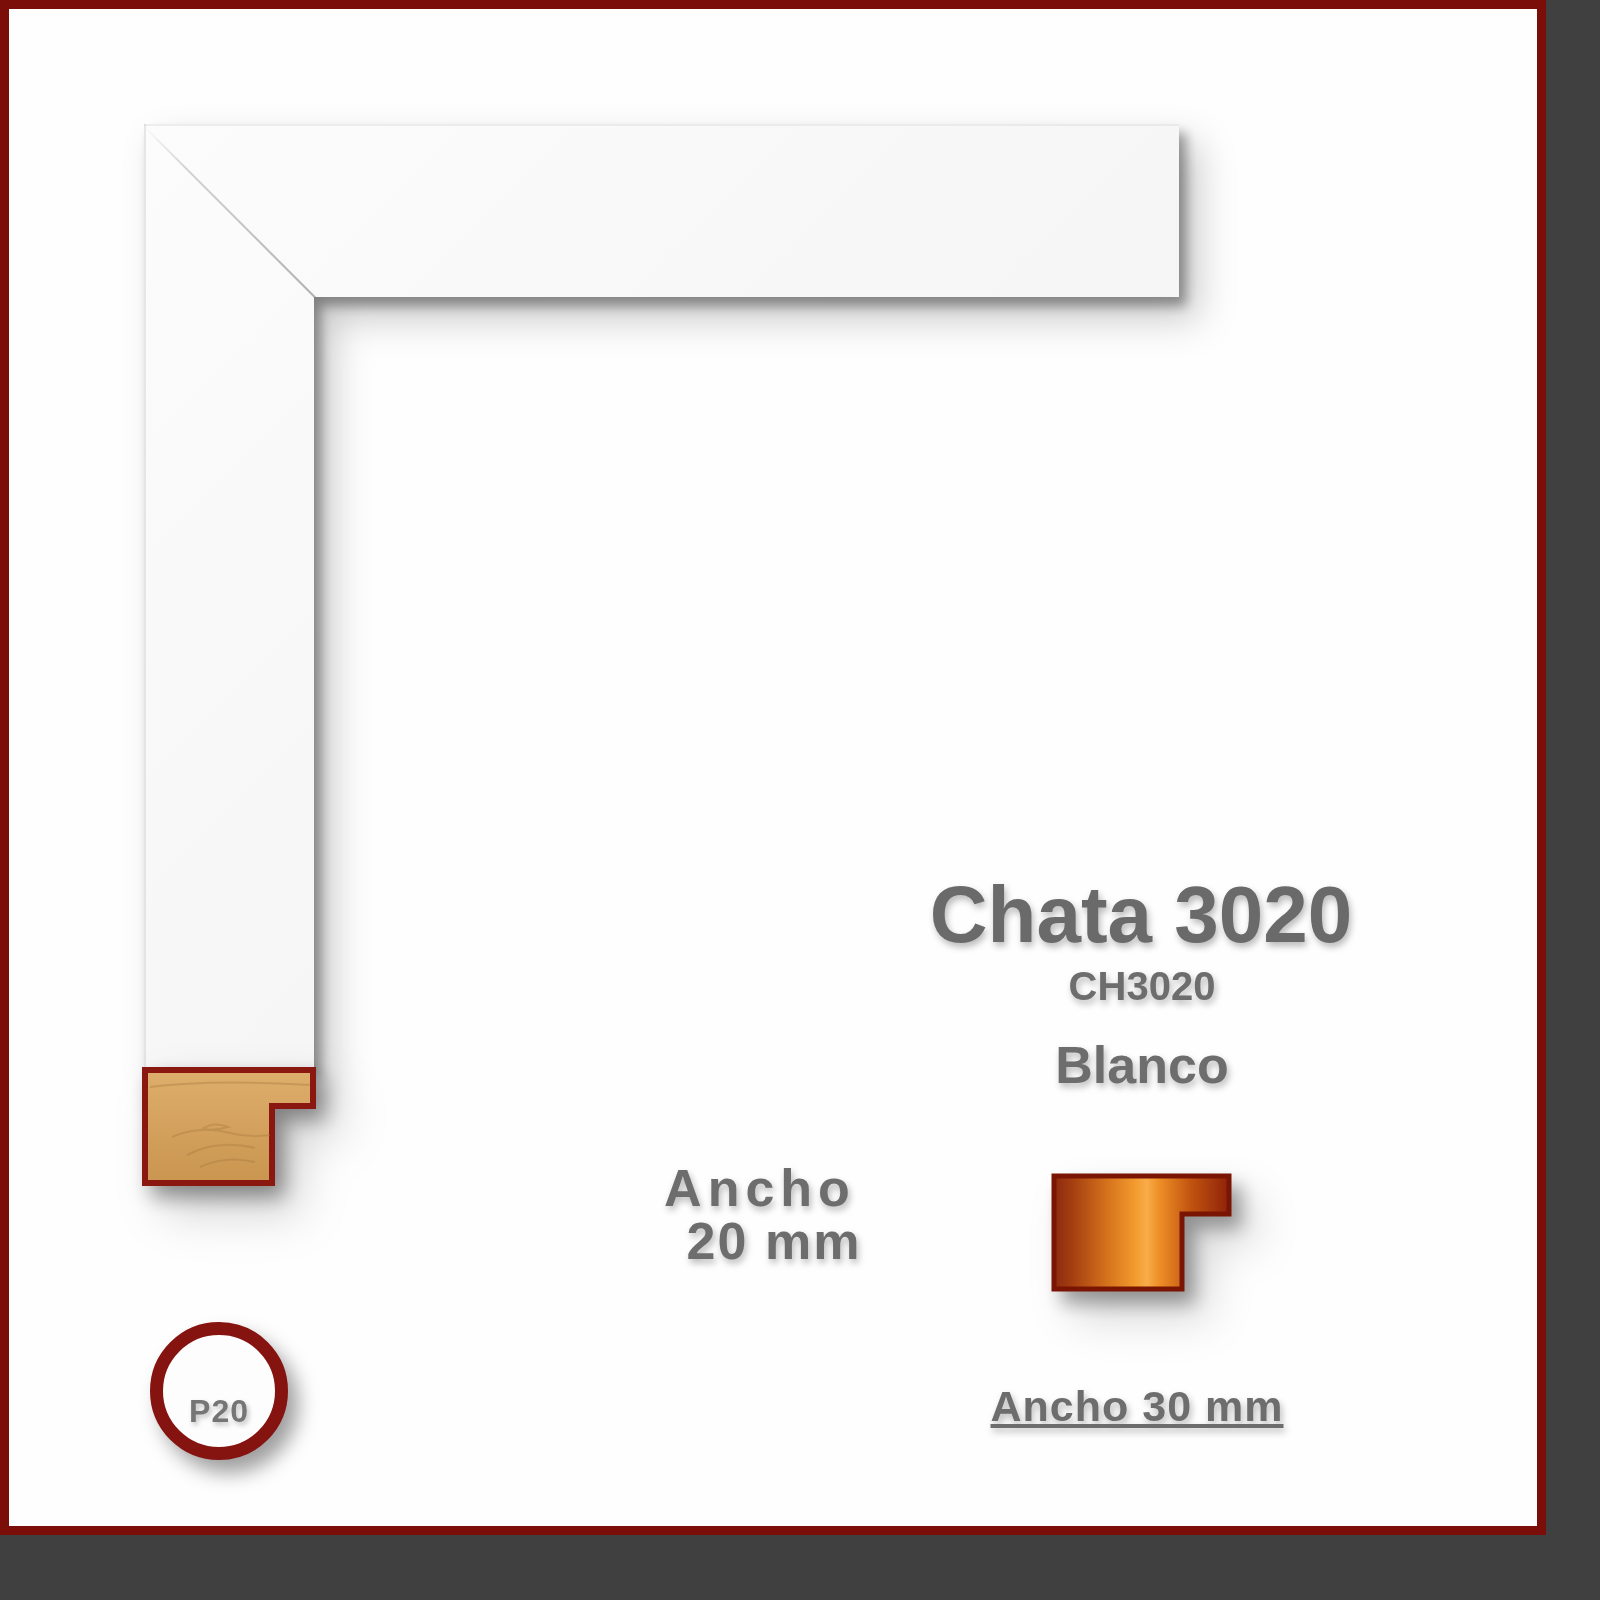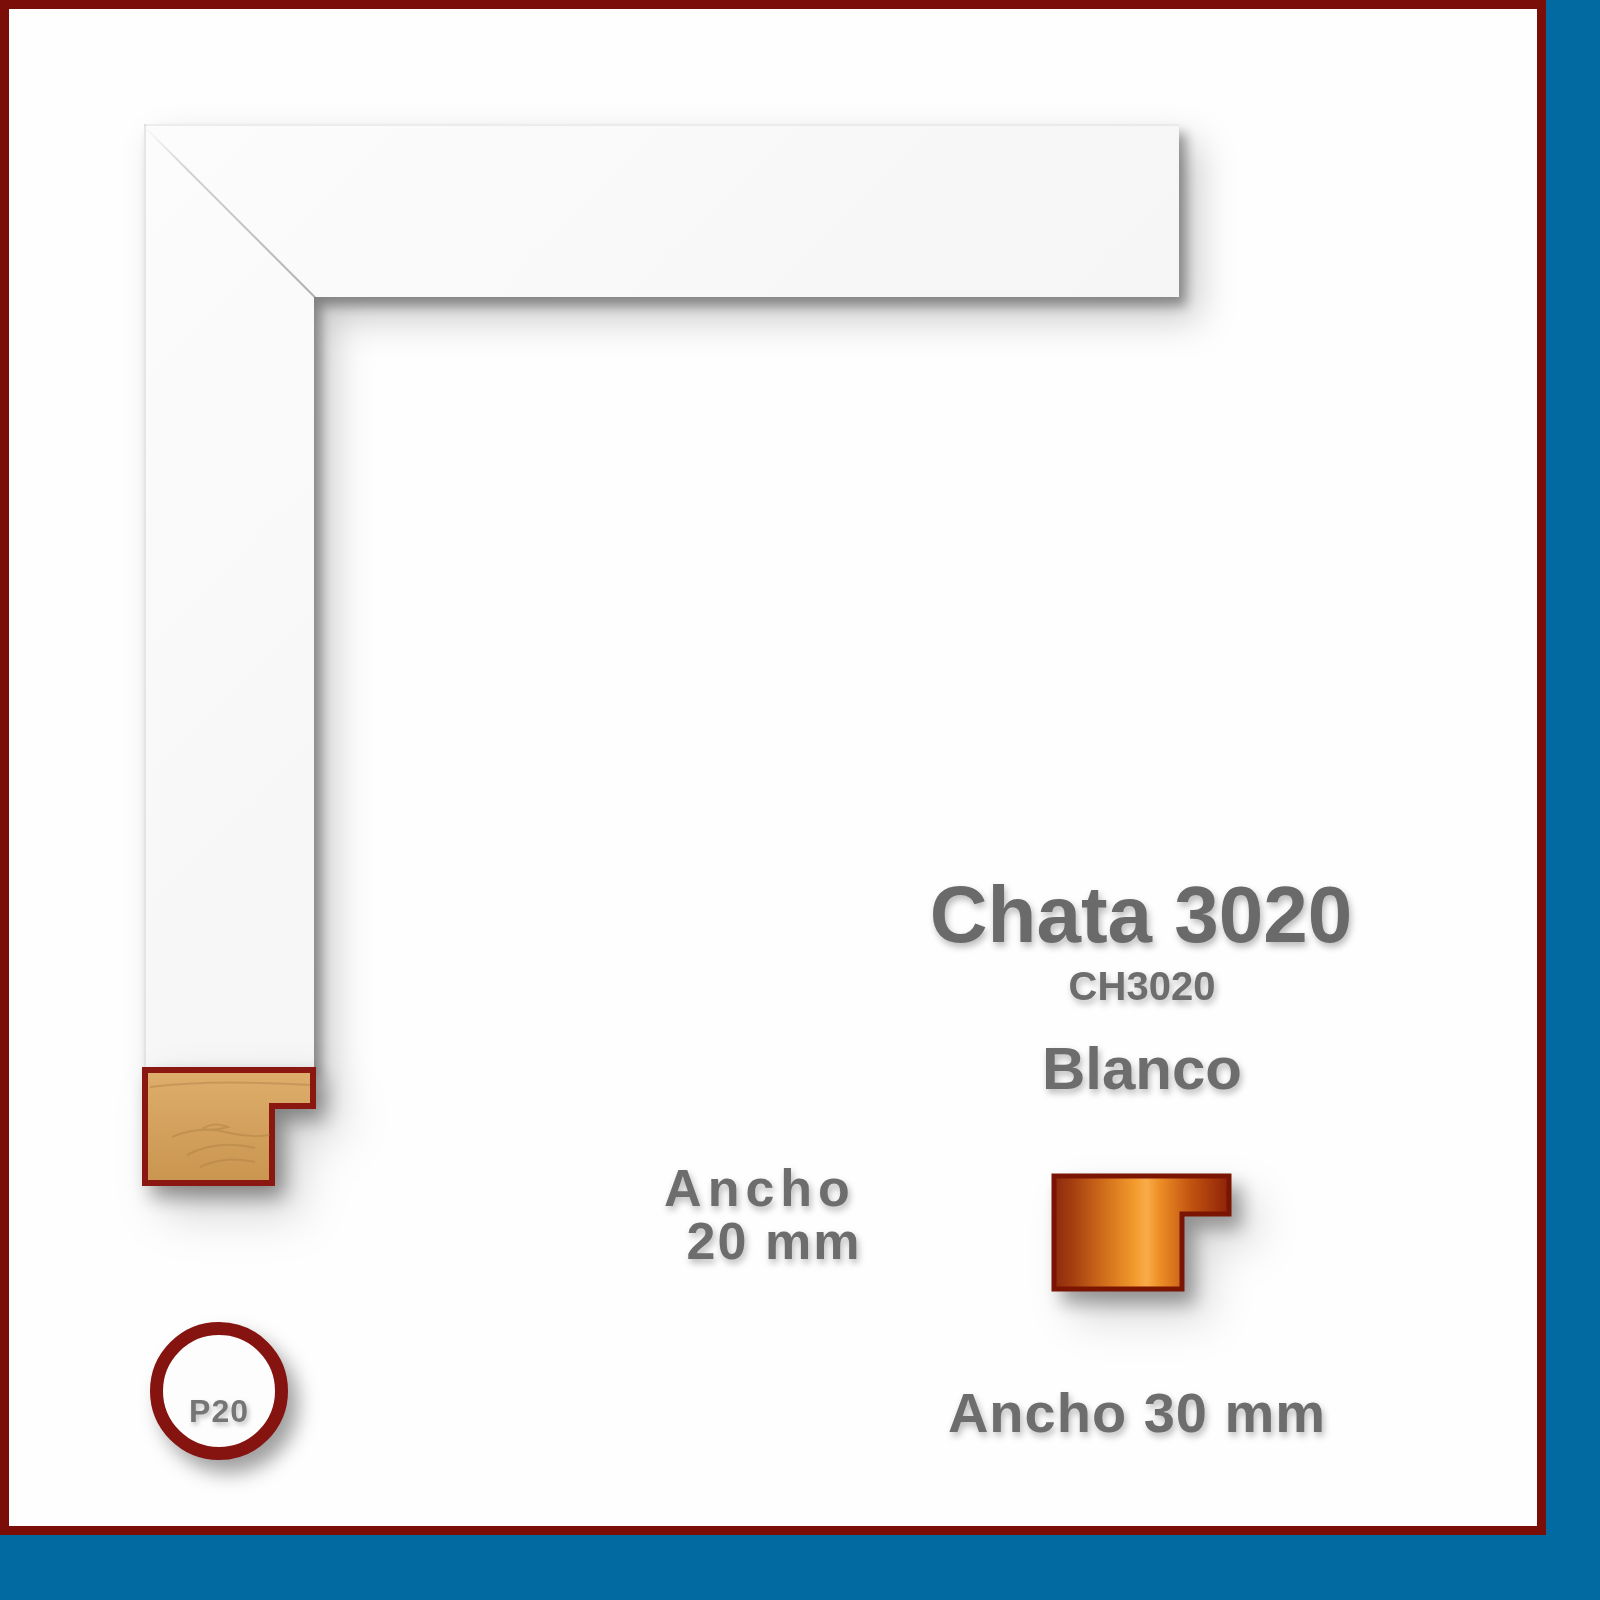--- a/index.html
+++ b/index.html
@@ -1,20 +1,20 @@
 <!DOCTYPE html>
 <html><head>
 <meta charset="utf-8">
 <style>
   html, body { margin: 0; padding: 0; background: #000; }
   #screen {
     position: relative;
     width: 1600px;
     height: 1600px;
-    background: #0369a1;
+    background: #404040;
     overflow: hidden;
     font-family: "Liberation Sans", "DejaVu Sans", sans-serif;
   }
   
   .card {
     position: absolute;
     left: 0; top: 0;
     width: 1546px; height: 1535px;
     box-sizing: border-box;
     background: #fefefe;
@@ -68,24 +68,24 @@
     position: absolute;
     transform: translateX(-50%);
     line-height: 1;
     font-weight: bold;
     color: #6d6d6d;
     white-space: nowrap;
     text-shadow: 2px 4px 7px rgba(0,0,0,0.28);
   }
   .title   { left: 1132px; top: 866px;  font-size: 80px; color: #6a6a6a; }
   .code    { left: 1133px; top: 957px;  font-size: 40px; }
-  .finish  { left: 1133px; top: 1030px; font-size: 60px; }
+  .finish  { left: 1133px; top: 1030px; font-size: 52px; }
   .alto    { left: 751px;  top: 1153px; font-size: 52px; letter-spacing: 6px; }
   .altoval { left: 749px;  top: 1206px; font-size: 52px; letter-spacing: 2px; margin-left: 16px; }
-  .ancho   { left: 1128px; top: 1376px; font-size: 56px; letter-spacing: 1px; }
+  .ancho   { left: 1128px; top: 1376px; font-size: 43px; letter-spacing: 1px; text-decoration: underline; }
   
   .badge {
     position: absolute;
     left: 141px; top: 1313px;
     width: 138px; height: 138px;
     box-sizing: border-box;
     border: 13px solid #851310;
     border-radius: 50%;
     background: #fdfdfd;
     box-shadow: 10px 13px 20px rgba(0,0,0,0.38);

